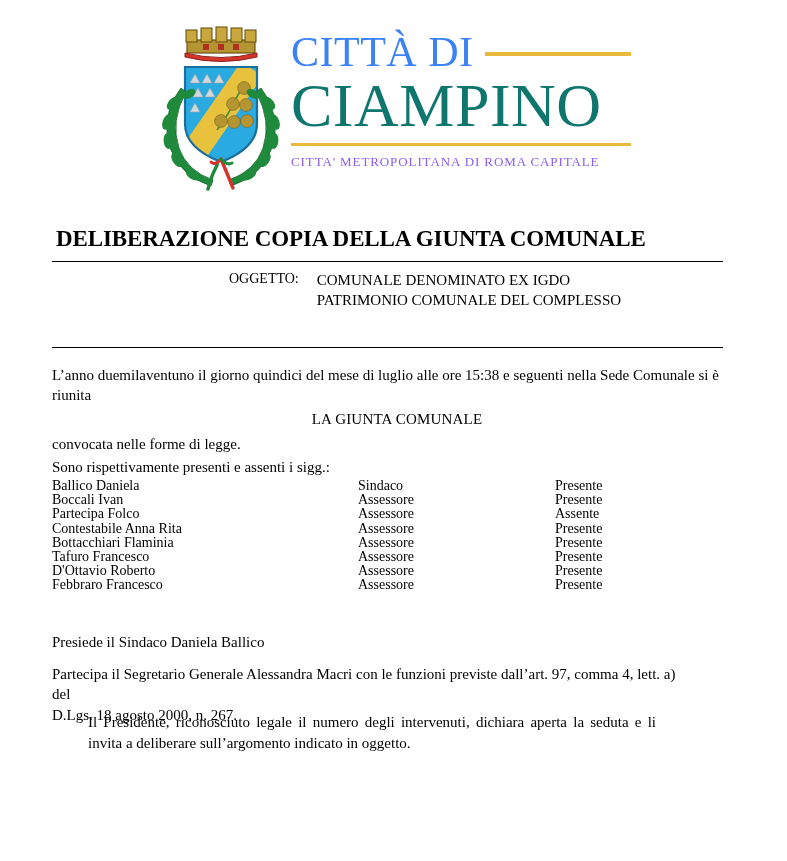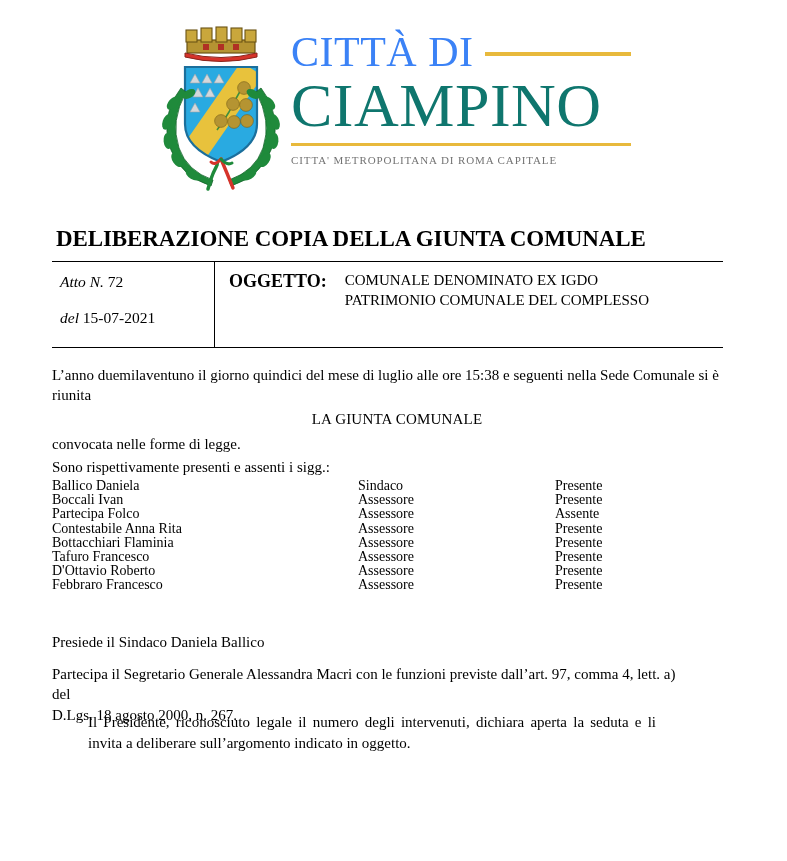--- a/index.html
+++ b/index.html
@@ -66,23 +66,23 @@
     white-space: nowrap;
     margin-top: -2px;
   }
   .gold-rule-bottom {
     width: 100%;
     height: 3px;
     background: #e8b93c;
     margin-top: 6px;
   }
   .metro {
-    font-size: 11px;
+    font-size: 13px;
     letter-spacing: 0.9px;
-    color: #737373;
+    color: #8b5cf6;
     white-space: nowrap;
     margin-top: 8px;
   }
 
   
   .doc-title {
     position: absolute;
     left: 56px;
     top: 226px;
     width: 683px;
@@ -124,24 +124,23 @@
     left: 163px;
     top: 0;
     right: 0;
     height: 100%;
     padding: 9px 0 0 14px;
     box-sizing: border-box;
     display: flex;
     align-items: flex-start;
   }
   .oggetto-label {
-    font-size: 18px;
+    font-size: 14px;
     white-space: nowrap;
     padding-top: 0px;
-    font-weight: bold;
   }
   .oggetto-text {
     font-size: 15px;
     line-height: 1.32;
     margin-left: 18px;
   }
   .oggetto-text div { white-space: nowrap; }
 
   
   .para {
@@ -277,30 +276,20 @@
     </div>
     <div class="ciampino">CIAMPINO</div>
     <div class="gold-rule-bottom"></div>
     <div class="metro">CITTA' METROPOLITANA DI ROMA CAPITALE</div>
   </div>
 </div>
 
 <div class="doc-title">DELIBERAZIONE COPIA DELLA GIUNTA COMUNALE</div>
 
 <div class="atto-table">
-  <div class="atto-left">
-    <div class="atto-line">
-      <i>Atto N.</i>
-      <span>72</span>
-    </div>
-    <div class="atto-line second">
-      <i>del</i>
-      <span>15-07-2021</span>
-    </div>
-  </div>
   <div class="atto-right">
     <span class="oggetto-label">OGGETTO:</span>
     <span class="oggetto-text">
       <div>COMUNALE DENOMINATO EX IGDO</div>
       <div>PATRIMONIO COMUNALE DEL COMPLESSO</div>
     </span>
   </div>
 </div>
 
 <div class="para p-anno">L’anno  duemilaventuno il giorno  quindici del mese di luglio alle ore 15:38 e seguenti nella Sede Comunale si è riunita</div>

